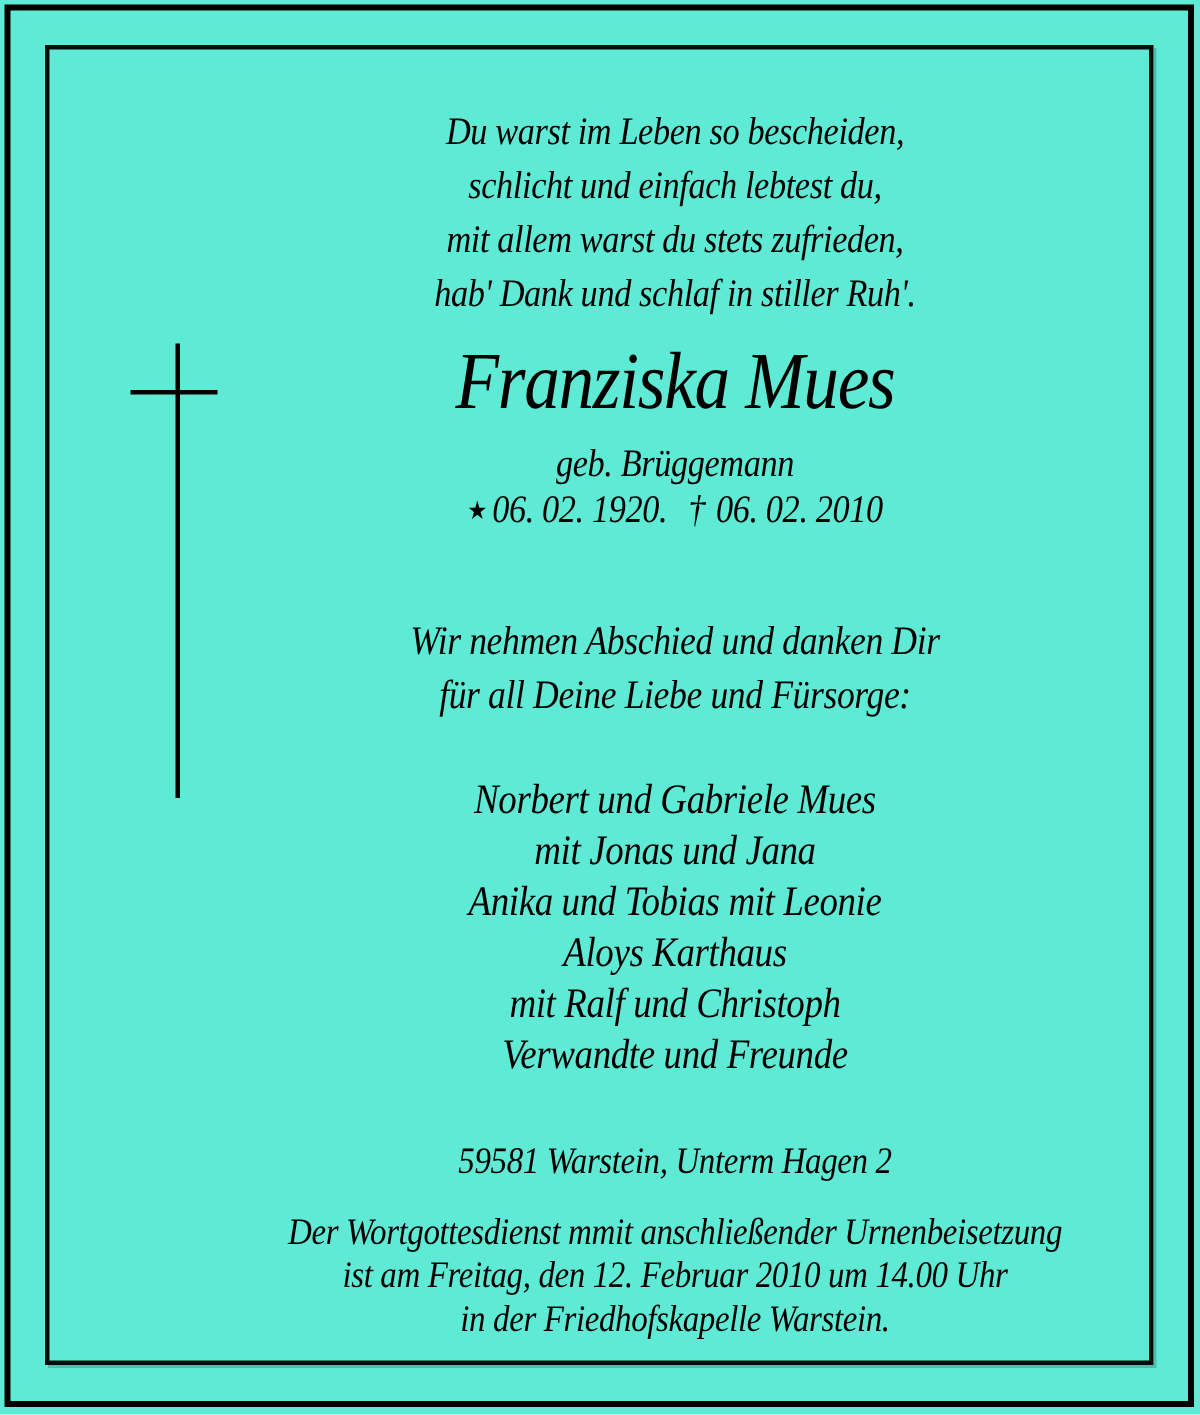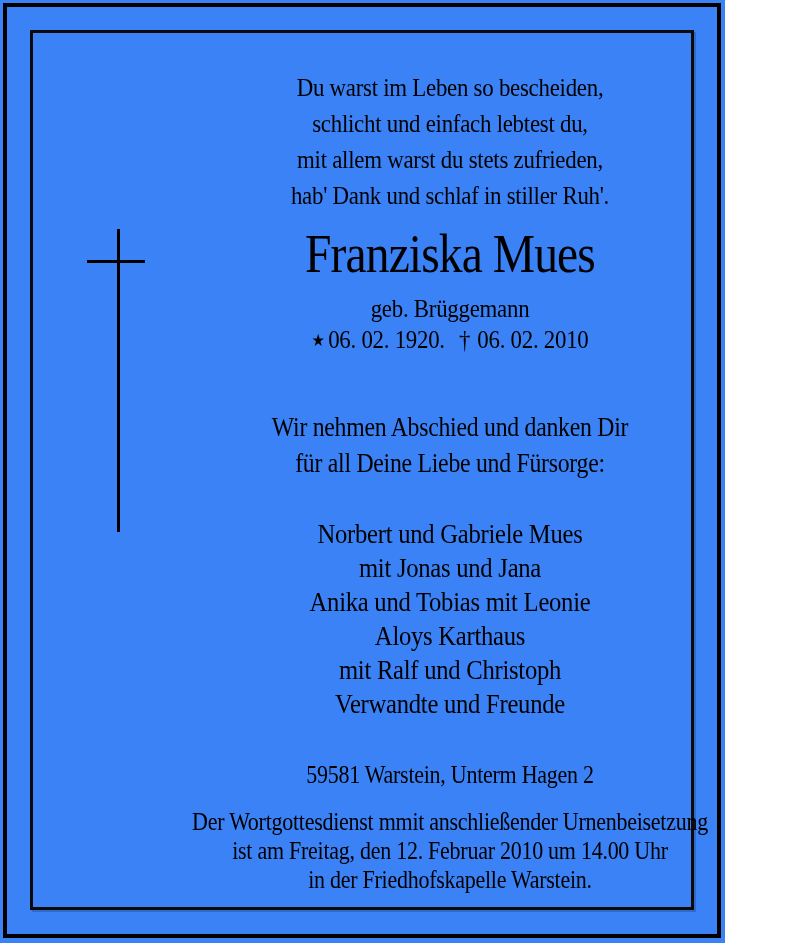--- a/index.html
+++ b/index.html
@@ -2,26 +2,27 @@
 <html lang="de"><head>
 <meta charset="utf-8">
 <style>
   html, body {
     margin: 0;
     padding: 0;
     background: #ffffff;
   }
   .page {
     position: relative;
-    width: 725px;
+    width: 800px;
     height: 943px;
-    background: #3b82f6;
+    background: #5eead4;
     font-family: "Liberation Serif", "DejaVu Serif", serif;
     color: #000000;
     overflow: hidden;
+    font-style: italic;
   }
   .outer-frame {
     position: absolute;
     left: 3px; top: 3px; right: 4px; bottom: 5px;
     border: 4px solid #000000;
     pointer-events: none;
   }
   .inner-frame {
     position: absolute;
     left: 30px; top: 30px; right: 31px; bottom: 33px;

